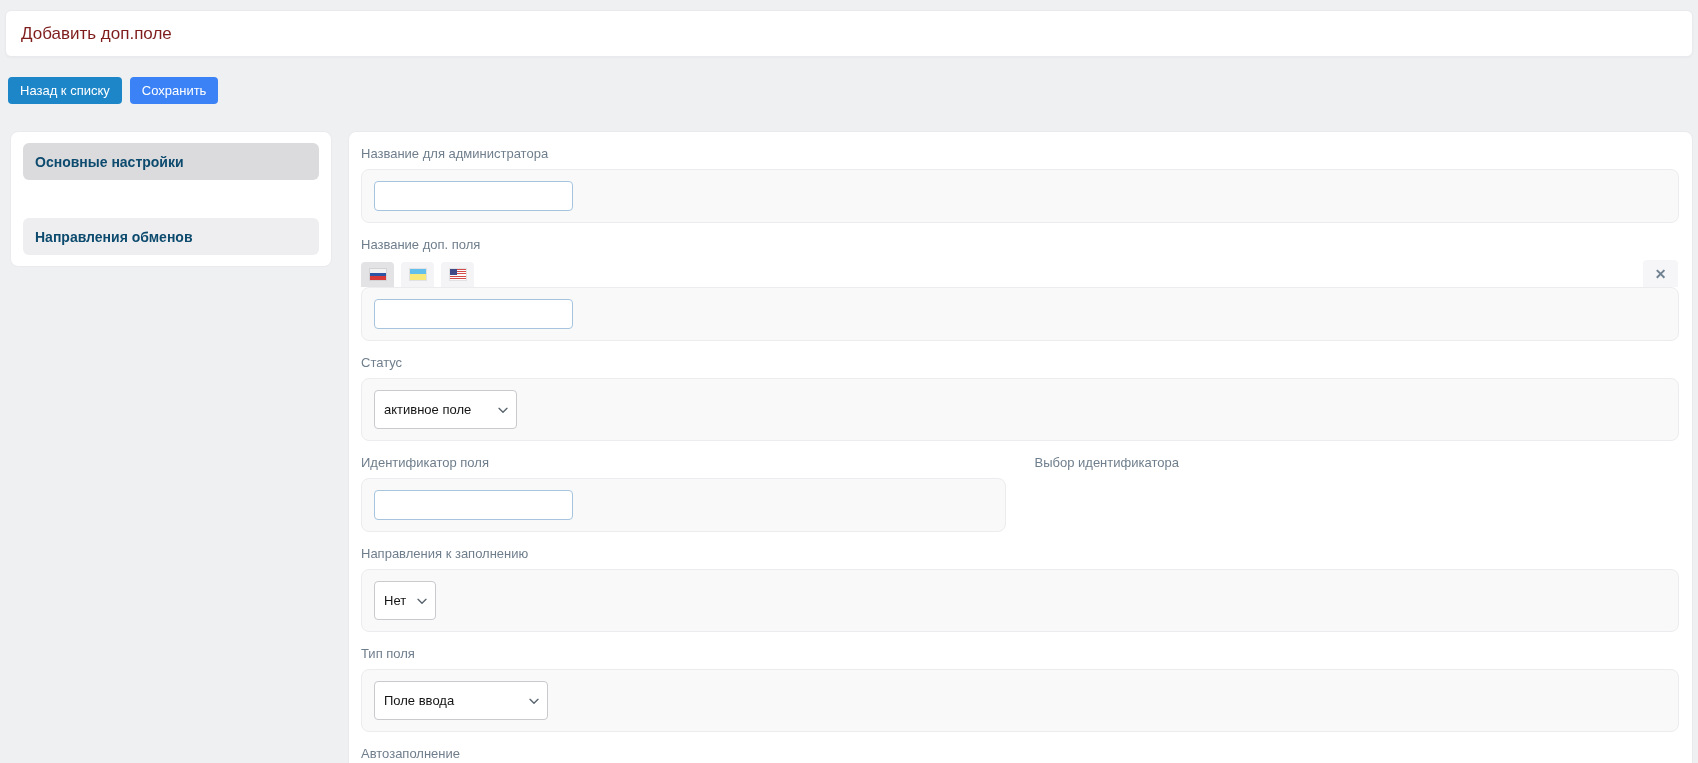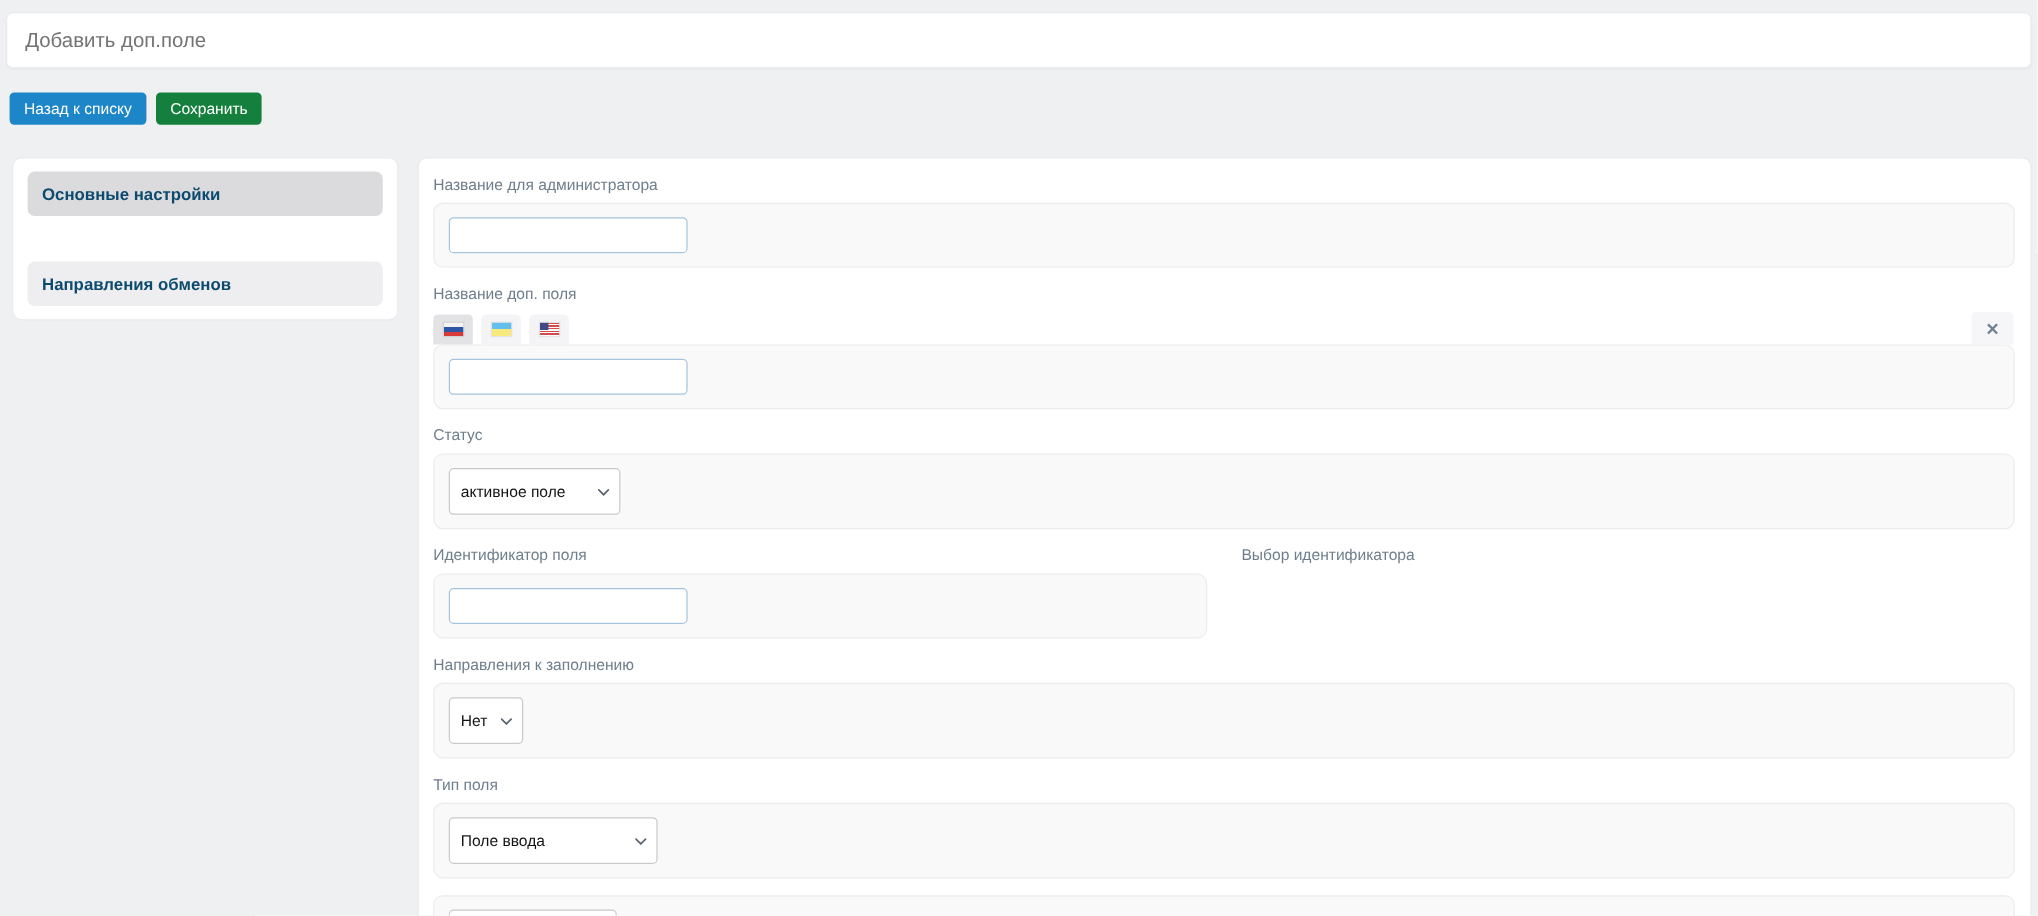--- a/index.html
+++ b/index.html
@@ -9,30 +9,30 @@
     background: #eef0f2;
     font-family: "Liberation Sans", sans-serif;
     color: #333;
   }
   .header-card {
     margin: 10px 5px 0 5px; height: 47px;
     background: #fff; border: 1px solid #eaeaee; border-radius: 6px;
     display: flex; align-items: center; padding: 0 15px;
     box-shadow: 0 1px 2px rgba(0,0,0,.03);
   }
-  .page-title { font-size: 17px; font-weight: 400; color: #737373; margin: 0; }
+  .page-title { font-size: 17px; font-weight: 400; color: #7f1d1d; margin: 0; }
 
   .toolbar { margin: 20px 0 0 8px; display: flex; gap: 8px; }
   .btn {
     height: 27px; padding: 0 12px; border: none; border-radius: 4px;
     color: #fff; font-size: 13px; font-family: "Liberation Sans", sans-serif;
     cursor: pointer; display: inline-flex; align-items: center;
   }
   .btn-blue  { background: #1c86c8; }
-  .btn-green { background: #15803d; }
+  .btn-green { background: #3b82f6; }
 
   .content { display: flex; align-items: flex-start; margin: 27px 5px 0 10px; gap: 16px; }
 
   .sidebar-card {
     width: 322px; background: #fff; border: 1px solid #eaeaee; border-radius: 8px;
     padding: 11px 12px;
   }
   .side-item {
     height: 37px; border-radius: 6px; background: #eeeef0;
     display: flex; align-items: center; padding: 0 12px;
@@ -201,20 +201,21 @@
           <span class="chevron">
             <svg width="10" height="6" viewBox="0 0 10 6">
                 <path d="M1 1l4 4 4-4" stroke="#5a6570" stroke-width="1.4" fill="none" stroke-linecap="round"></path>
               </svg>
           </span>
         </span>
       </div>
     </div>
 
     <div class="fg">
+      <label class="fg-label">Автозаполнение</label>
       <div class="panel">
         <span class="select-wrap w-autofill">
           <select>
             <option>---Нет---</option>
           </select>
           <span class="chevron">
             <svg width="10" height="6" viewBox="0 0 10 6">
                 <path d="M1 1l4 4 4-4" stroke="#5a6570" stroke-width="1.4" fill="none" stroke-linecap="round"></path>
               </svg>
           </span>

